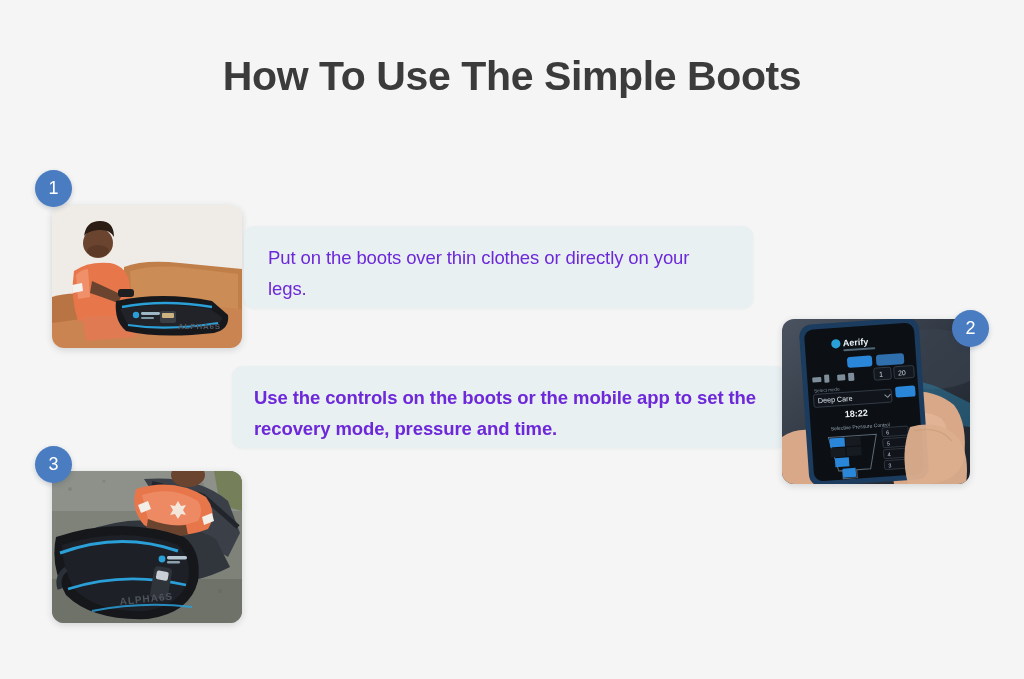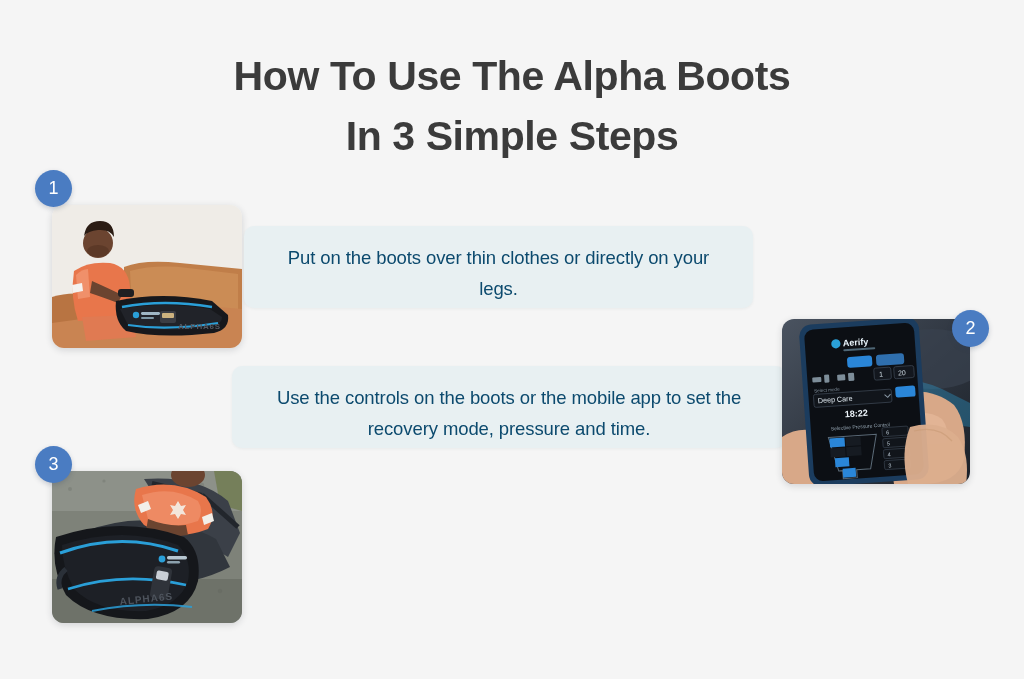--- a/index.html
+++ b/index.html
@@ -42,26 +42,25 @@
     position: absolute;
     background: #e8f0f2;
     border-radius: 10px;
     box-shadow: 0 1px 3px rgba(40,60,70,0.06);
     box-sizing: border-box;
   }
   .card p {
     margin: 0;
     font-size: 18.5px;
     line-height: 31px;
-    color: #0c4a6e;
+    color: #6d28d9;
     letter-spacing: -0.1px;
-    text-align: center;
   }
   #card-1 { left: 244px; top: 226px; width: 509px; height: 82px; padding: 16px 24px 0 24px; }
-  #card-2 { left: 232px; top: 366px; width: 554px; height: 82px; padding: 16px 22px 0 22px; }
+  #card-2 { left: 232px; top: 366px; width: 554px; height: 82px; padding: 16px 22px 0 22px; font-weight: bold; }
   #card-3 { left: 232px; top: 501px; width: 529px; height: 82px; padding: 16px 36px 0 36px; }
 
   
   .photo {
     position: absolute;
     border-radius: 12px;
     overflow: hidden;
     box-shadow: 0 2px 7px rgba(30,40,50,0.16);
   }
   #photo-1 { left: 52px; top: 205px; width: 190px; height: 143px; }
@@ -88,22 +87,21 @@
   #badge-1 { left: 35px; top: 170px; }
   #badge-2 { left: 952px; top: 310px; }
   #badge-3 { left: 35px; top: 446px; }
 </style>
 </head>
 <body>
 
 <div class="stage">
 
   <div class="title-block">
-    <span class="title-line">How To Use The Alpha Boots</span>
-    <span class="title-line">In 3 Simple Steps</span>
+    <span class="title-line">How To Use The Simple Boots</span>
   </div>
 
   <div class="photo" id="photo-1">
     <svg viewBox="0 0 190 143" preserveAspectRatio="xMidYMid slice" aria-hidden="true">
       <rect x="0" y="0" width="190" height="143" fill="#efece7"></rect>
       <rect x="0" y="96" width="190" height="47" fill="#e6e2dc"></rect>
 
       <path d="M72 62 Q92 54 128 58 L190 64 L190 112 L72 112 Z" fill="#c07e49"></path>
       <path d="M78 66 Q104 59 136 63 L186 69 L186 104 L80 104 Z" fill="#cb8c55"></path>
 

